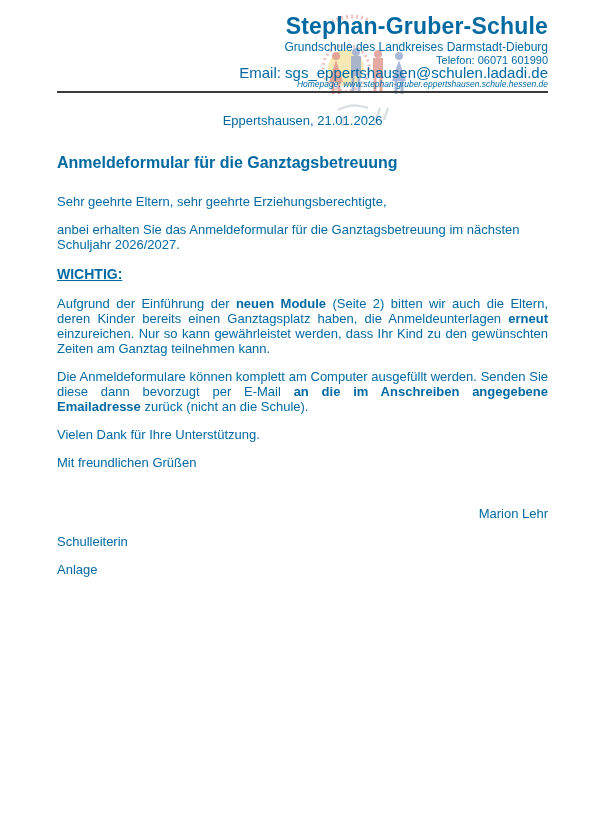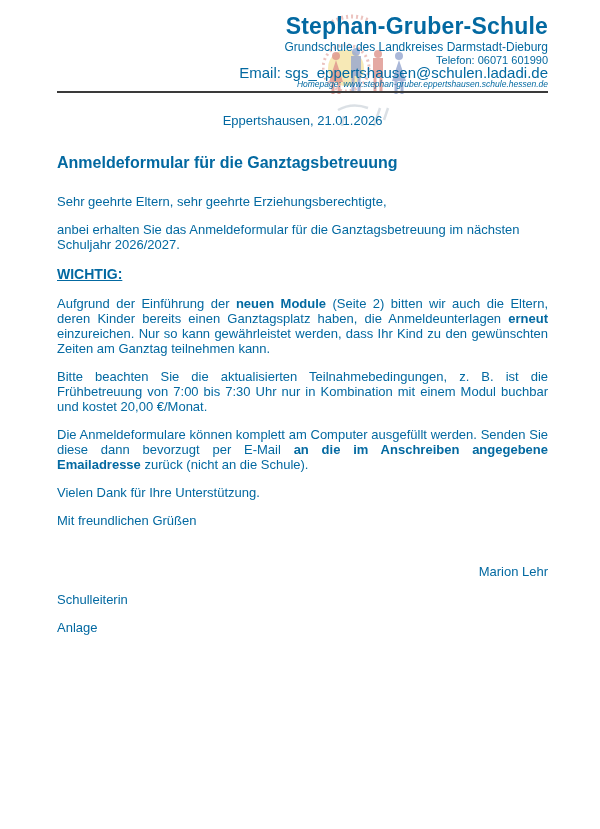--- a/index.html
+++ b/index.html
@@ -128,21 +128,20 @@
     <h2 class="subject">Anmeldeformular für die Ganztagsbetreuung</h2>
 
     <p>Sehr geehrte Eltern, sehr geehrte Erziehungsberechtigte,</p>
 
     <p>anbei erhalten Sie das Anmeldeformular für die Ganztagsbetreuung im nächsten Schuljahr 2026/2027.</p>
 
     <p class="wichtig"><span class="u">WICHTIG:</span></p>
 
     <p class="just"><span>Aufgrund der Einführung der </span><span class="b">neuen Module</span><span> (Seite 2) bitten wir auch die Eltern, deren Kinder bereits einen Ganztagsplatz haben, die Anmeldeunterlagen </span><span class="b">erneut</span><span> einzureichen. Nur so kann gewährleistet werden, dass Ihr Kind zu den gewünschten Zeiten am Ganztag teilnehmen kann.</span></p>
 
-    <p class="just">Bitte beachten Sie die aktualisierten Teilnahmebedingungen, z. B. ist die Frühbetreuung von 7:00 bis 7:30 Uhr nur in Kombination mit einem Modul buchbar und kostet 20,00 €/Monat.</p>
 
     <p class="just"><span>Die Anmeldeformulare können komplett am Computer ausgefüllt werden. Senden Sie diese dann bevorzugt per E-Mail </span><span class="b">an die im Anschreiben angegebene Emailadresse</span><span> zurück (nicht an die Schule).</span></p>
 
 
     <p>Vielen Dank für Ihre Unterstützung.</p>
 
     <p>Mit freundlichen Grüßen</p>
 
     <p class="sig-name">Marion Lehr</p>
     <p>Schulleiterin</p>

